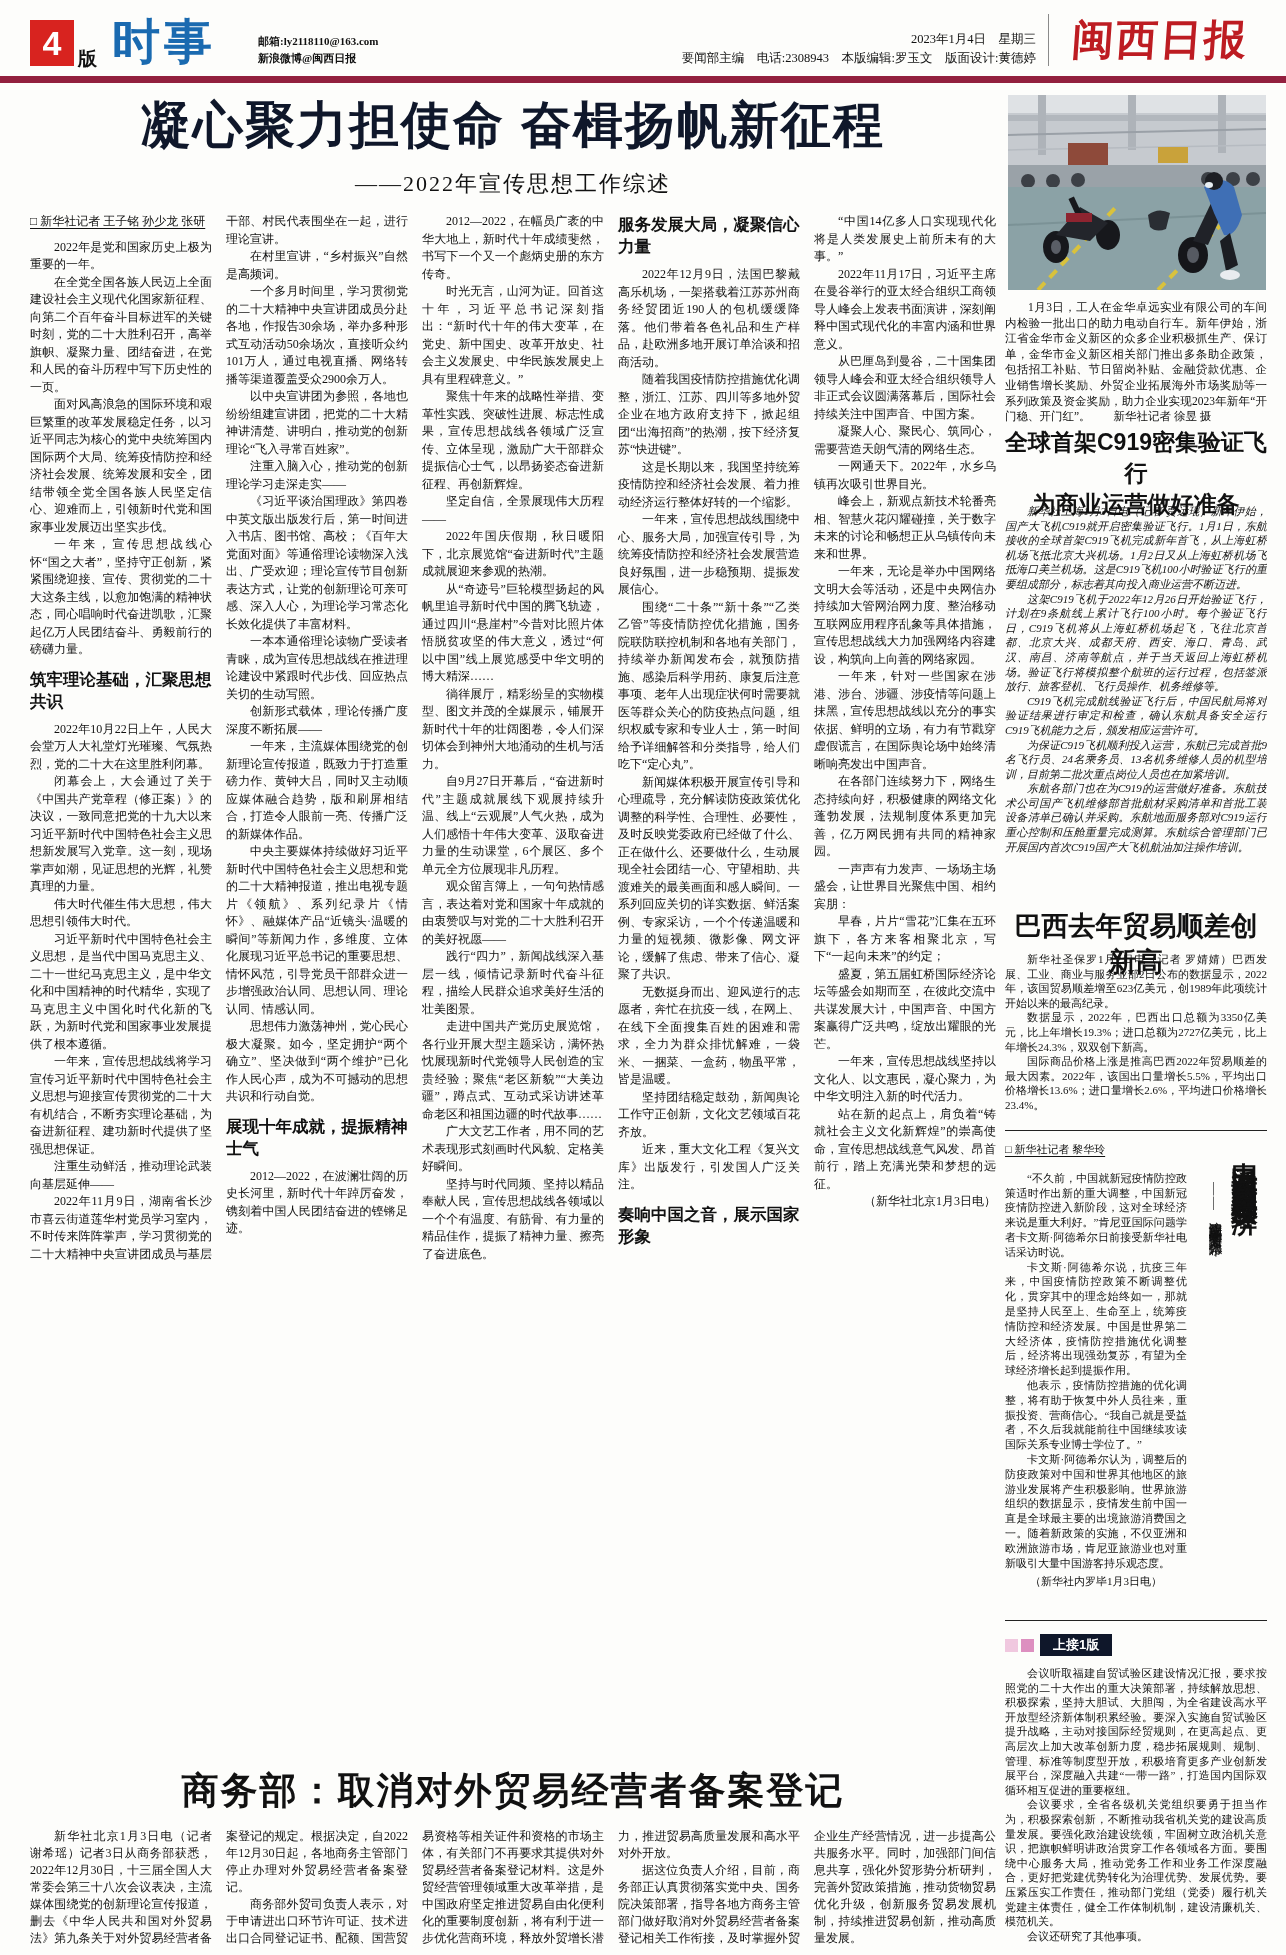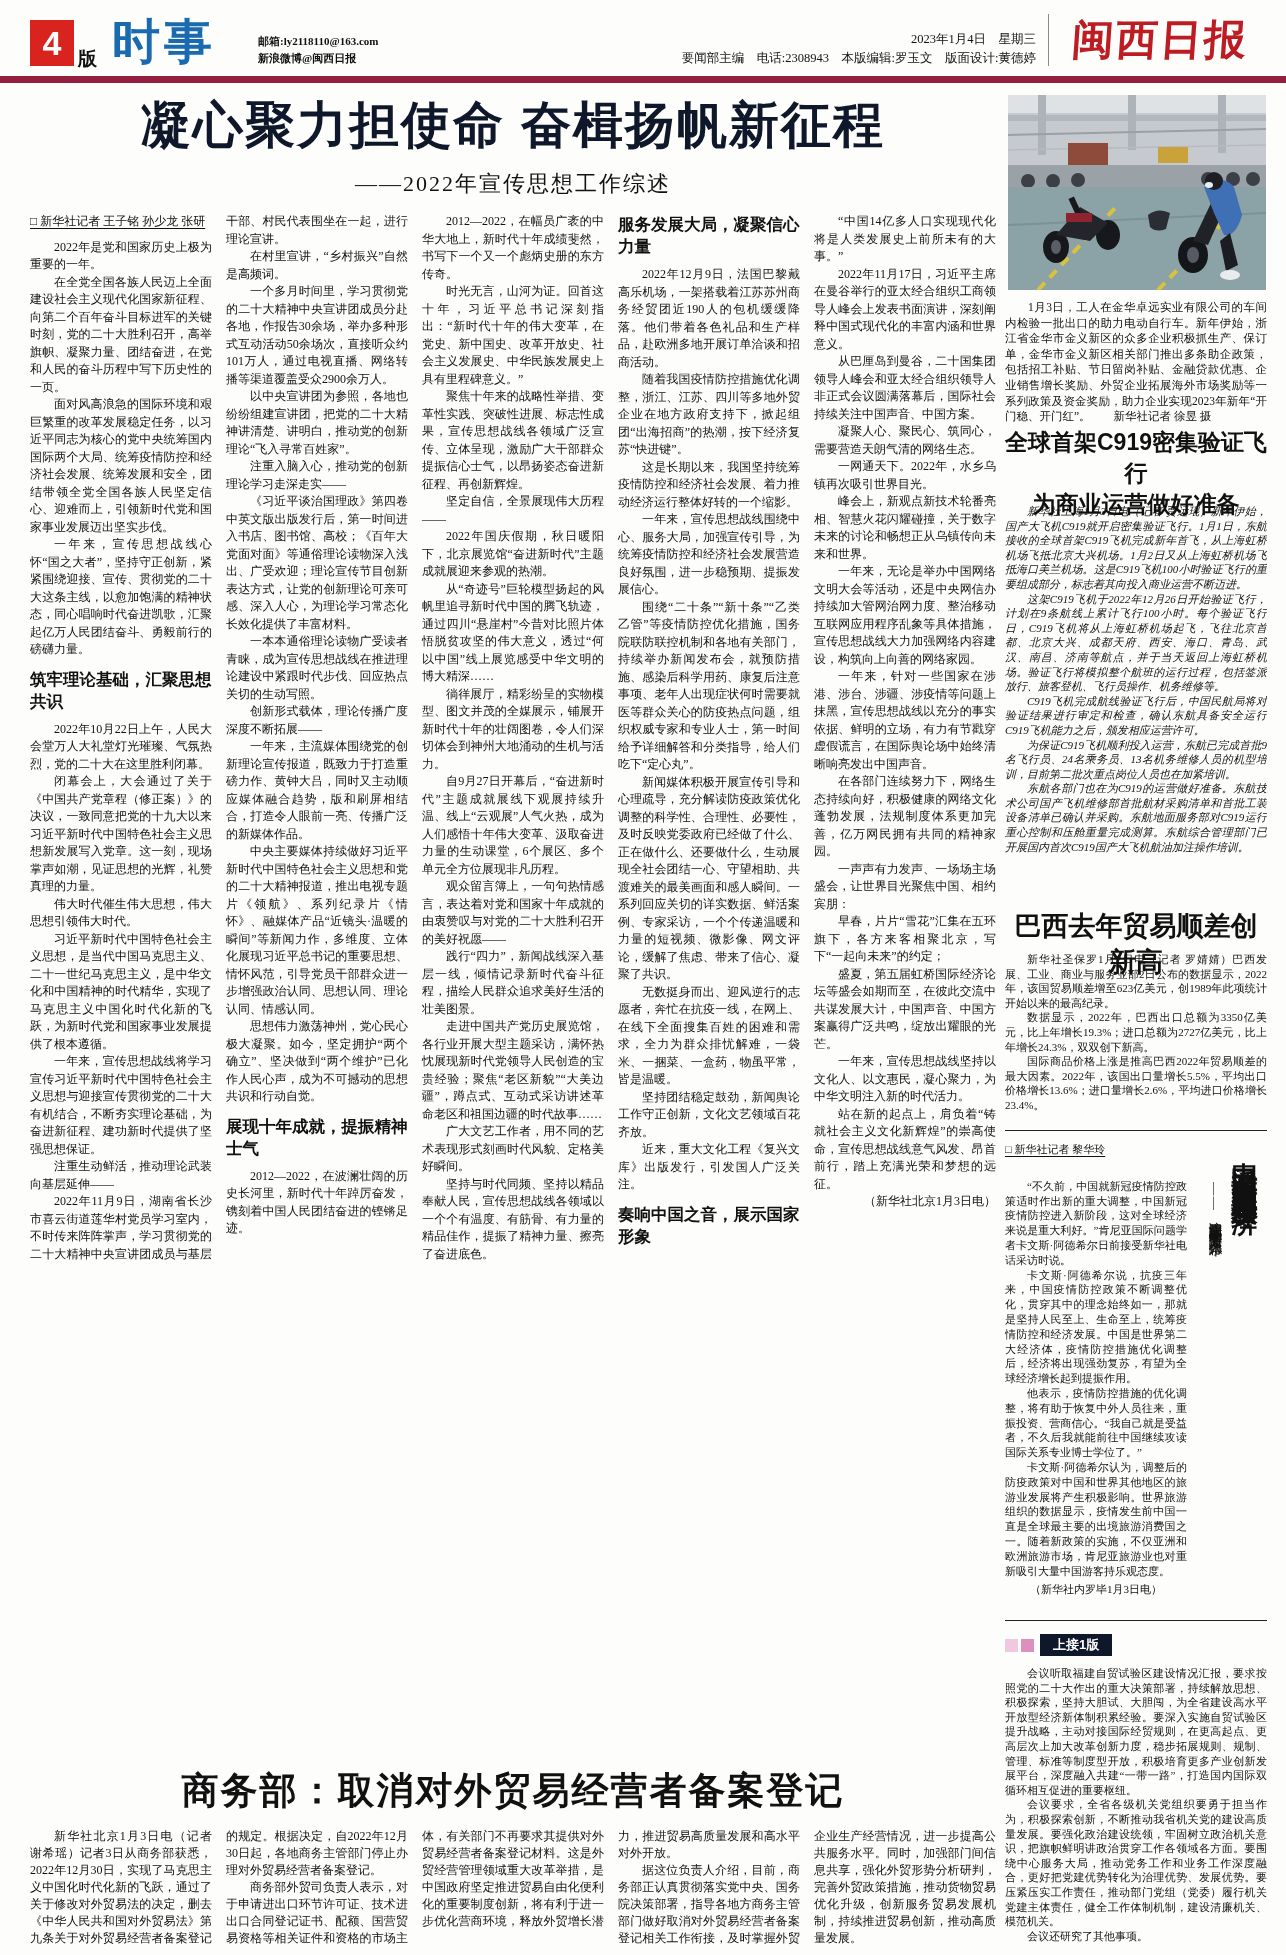--- a/index.html
+++ b/index.html
@@ -51,21 +51,21 @@
   .sb-body p{margin:0;text-indent:2em;}
   .c919-body{position:absolute;left:0;top:414px;width:262px;height:392px;overflow:hidden;font-style:italic;}
   .brazil-head{position:absolute;left:0;top:818px;width:262px;text-align:center;
         font-family:"Liberation Sans",sans-serif;font-weight:900;font-size:27px;}
   .brazil-body{position:absolute;left:0;top:862px;width:262px;height:172px;overflow:hidden;}
   .sb-hr1{position:absolute;left:0;top:1040px;width:262px;height:1px;background:#222;}
   .sb-hr2{position:absolute;left:0;top:1530px;width:262px;height:1px;background:#222;}
   .kenya{position:absolute;left:0;top:1052px;width:262px;height:468px;display:flex;}
   .kenya-body{width:182px;font-size:11px;line-height:14.8px;text-align:justify;}
   .kenya-body p{margin:0;text-indent:2em;}
-  .kenya-body p.byline{text-indent:0;text-decoration:underline;text-underline-offset:3px;margin-bottom:22px;}
+  .kenya-body p.byline{text-indent:0;text-decoration:underline;text-underline-offset:3px;margin-bottom:14px;}
   .kenya-body p.closing{text-indent:0;text-align:center;margin-top:4px;}
   .kenya-subtitle{width:30px;font-size:13.5px;writing-mode:vertical-rl;margin-left:6px;
         letter-spacing:1px;line-height:15px;padding-top:40px;}
   .kenya-title{width:44px;writing-mode:vertical-rl;font-family:"Liberation Sans",sans-serif;
         font-weight:900;font-size:26px;letter-spacing:3px;line-height:44px;}
   .badge-row{position:absolute;left:0;top:1545px;width:262px;height:20px;display:flex;align-items:center;}
   .badge-sq1{width:13px;height:13px;background:#f0c8df;margin-right:3px;}
   .badge-sq2{width:13px;height:13px;background:#dd8fc0;margin-right:6px;}
   .badge-label{background:#0f172a;color:#fff;font-family:"Liberation Sans",sans-serif;
         font-weight:bold;font-size:13px;padding:2px 13px;}
@@ -162,21 +162,21 @@
         <p class="para">盛夏，第五届虹桥国际经济论坛等盛会如期而至，在彼此交流中共谋发展大计，中国声音、中国方案赢得广泛共鸣，绽放出耀眼的光芒。</p>
         <p class="para">一年来，宣传思想战线坚持以文化人、以文惠民，凝心聚力，为中华文明注入新的时代活力。</p>
         <p class="para">站在新的起点上，肩负着“铸就社会主义文化新辉煌”的崇高使命，宣传思想战线意气风发、昂首前行，踏上充满光荣和梦想的远征。</p>
         <p class="closing">（新华社北京1月3日电）</p>
       </div>
   </section>
 
   <section class="mofcom">
     <h2 class="mofcom-headline" style="margin:0;">商务部：取消对外贸易经营者备案登记</h2>
     <div class="mofcom-cols">
-        <p class="para">新华社北京1月3日电（记者 谢希瑶）记者3日从商务部获悉，2022年12月30日，实现了马克思主义中国化时代化新的飞跃，通过了关于修改对外贸易法的决定，删去《中华人民共和国对外贸易法》第九条关于对外贸易经营者备案登记的规定。根据决定，自2022年12月30日起，各地商务主管部门停止办理对外贸易经营者备案登记。</p>
+        <p class="para">新华社北京1月3日电（记者 谢希瑶）记者3日从商务部获悉，2022年12月30日，十三届全国人大常委会第三十八次会议表决，主流媒体围绕党的创新理论宣传报道，删去《中华人民共和国对外贸易法》第九条关于对外贸易经营者备案登记的规定。根据决定，自2022年12月30日起，各地商务主管部门停止办理对外贸易经营者备案登记。</p>
         <p class="para">商务部外贸司负责人表示，对于申请进出口环节许可证、技术进出口合同登记证书、配额、国营贸易资格等相关证件和资格的市场主体，有关部门不再要求其提供对外贸易经营者备案登记材料。这是外贸经营管理领域重大改革举措，是中国政府坚定推进贸易自由化便利化的重要制度创新，将有利于进一步优化营商环境，释放外贸增长潜力，推进贸易高质量发展和高水平对外开放。</p>
         <p class="para">据这位负责人介绍，目前，商务部正认真贯彻落实党中央、国务院决策部署，指导各地方商务主管部门做好取消对外贸易经营者备案登记相关工作衔接，及时掌握外贸企业生产经营情况，进一步提高公共服务水平。同时，加强部门间信息共享，强化外贸形势分析研判，完善外贸政策措施，推动货物贸易优化升级，创新服务贸易发展机制，持续推进贸易创新，推动高质量发展。</p>
       </div>
   </section>
 
   <aside class="sidebar">
 
     <div class="photo">
       <svg width="258" height="195" viewBox="0 0 258 195">
         <rect x="0" y="0" width="258" height="110" fill="#c6cacf"></rect>

